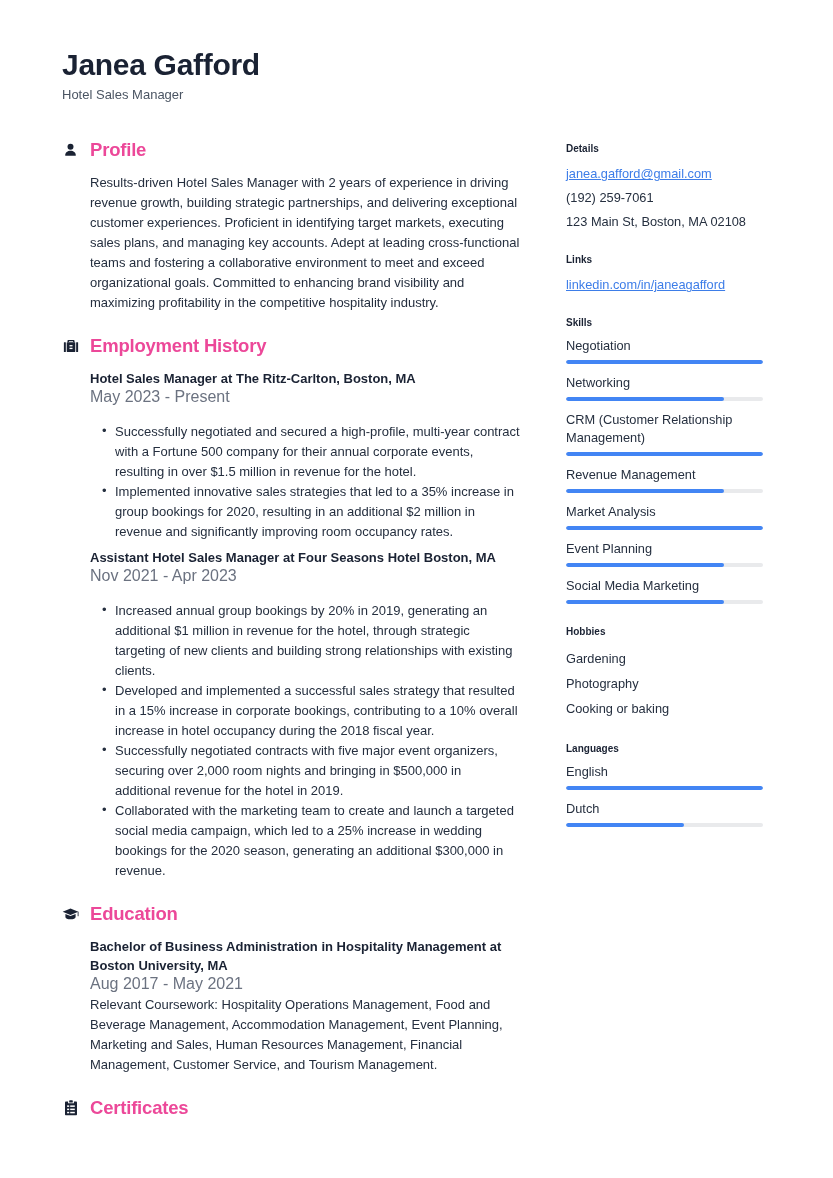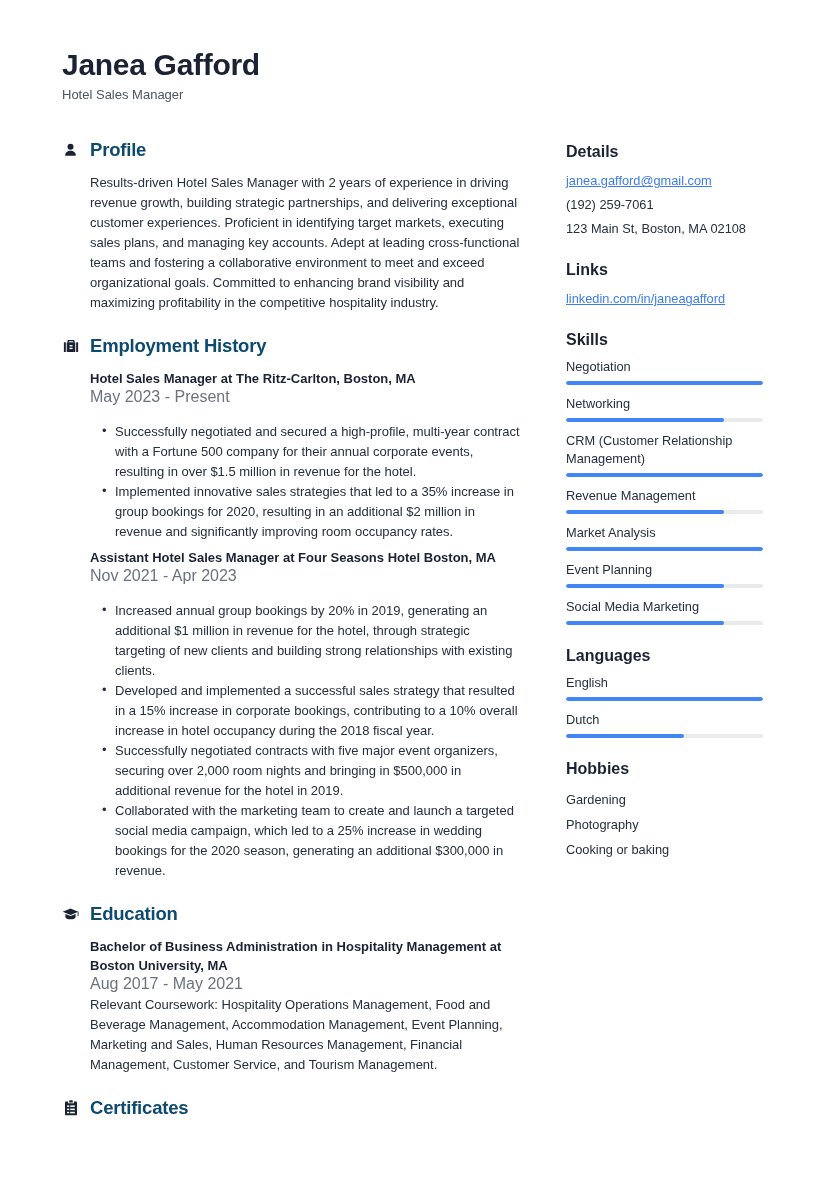--- a/index.html
+++ b/index.html
@@ -60,21 +60,21 @@
     display: flex;
     align-items: center;
     justify-content: center;
     color: #1a2233;
     flex: none;
   }
   .section-icon svg { display: block; }
   .section-title {
     font-size: 18.5px;
     font-weight: 700;
-    color: #0c4a6e;
+    color: #ec4899;
     letter-spacing: -0.2px;
   }
 
   .section-body { padding-left: 28px; }
 
   .para {
     font-size: 13px;
     line-height: 20px;
     color: #252f3f;
   }
@@ -118,21 +118,21 @@
     position: absolute;
     left: 12px;
     top: -1px;
     font-size: 13px;
     color: #252f3f;
   }
 
   
   .side-block { margin-bottom: 22px; }
   .side-title {
-    font-size: 16px;
+    font-size: 10px;
     font-weight: 700;
     color: #1a2233;
     margin-bottom: 9px;
   }
   .side-line {
     font-size: 12.8px;
     line-height: 21px;
     color: #252f3f;
     margin-bottom: 3px;
   }
@@ -342,37 +342,37 @@
         </div>
         <div class="rate-row">
           <div class="rate-label">Social Media Marketing</div>
           <div class="rate-track">
             <div class="rate-fill" style="width: 80%;"></div>
           </div>
         </div>
       </div>
 
       <div class="side-block">
-        <div class="side-title">Languages</div>
-        <div class="rate-row">
-          <div class="rate-label">English</div>
-          <div class="rate-track">
-            <div class="rate-fill" style="width: 100%;"></div>
-          </div>
-        </div>
-        <div class="rate-row">
-          <div class="rate-label">Dutch</div>
-          <div class="rate-track">
-            <div class="rate-fill" style="width: 60%;"></div>
-          </div>
-        </div>
-      </div>
-
-      <div class="side-block">
         <div class="side-title">Hobbies</div>
         <div class="hobby-line">Gardening</div>
         <div class="hobby-line">Photography</div>
         <div class="hobby-line">Cooking or baking</div>
       </div>
 
+      <div class="side-block">
+        <div class="side-title">Languages</div>
+        <div class="rate-row">
+          <div class="rate-label">English</div>
+          <div class="rate-track">
+            <div class="rate-fill" style="width: 100%;"></div>
+          </div>
+        </div>
+        <div class="rate-row">
+          <div class="rate-label">Dutch</div>
+          <div class="rate-track">
+            <div class="rate-fill" style="width: 60%;"></div>
+          </div>
+        </div>
+      </div>
+
     </div>
   </div>
 </div>
 
 </body></html>

